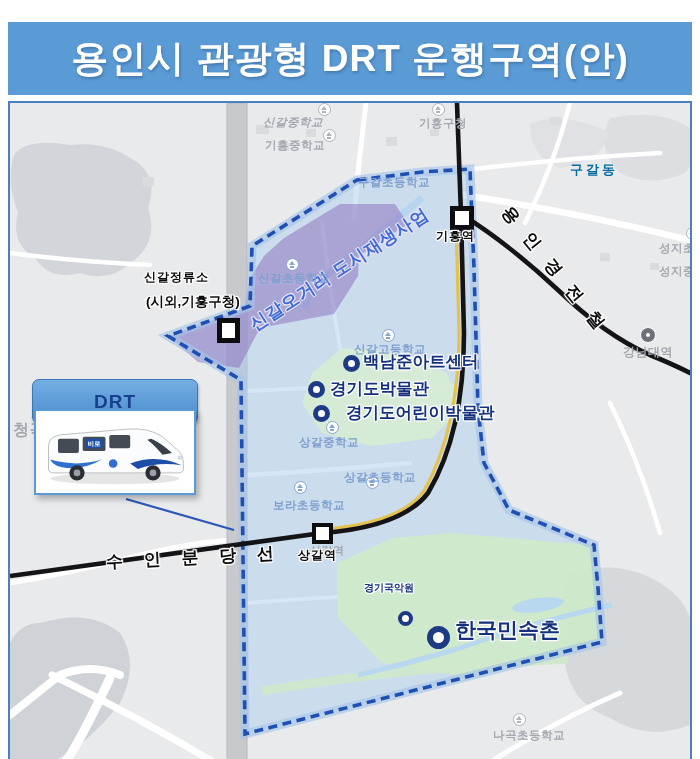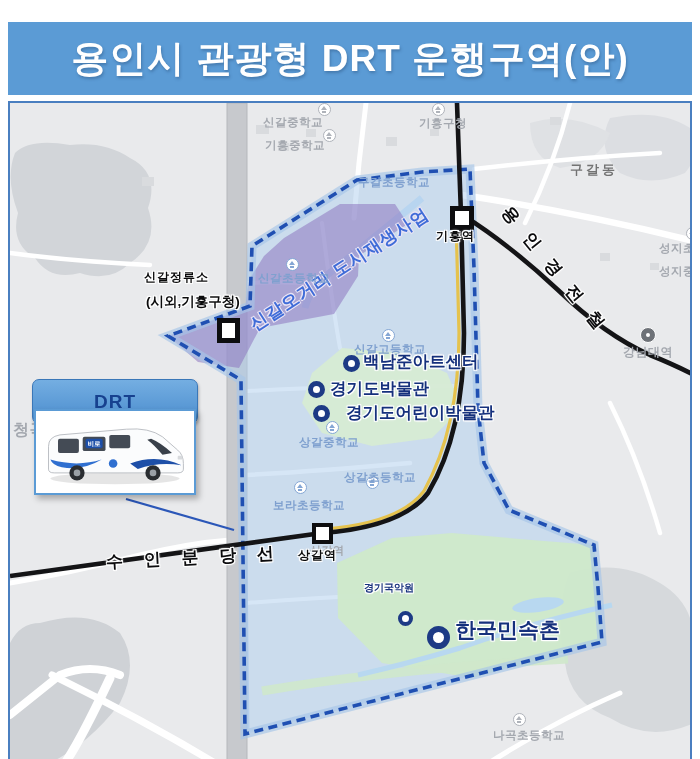--- a/index.html
+++ b/index.html
@@ -12,21 +12,21 @@
                 text-shadow:1px 2px 3px rgba(30,60,100,.35);white-space:nowrap;}
   
   #map{position:absolute;left:8px;top:85px;width:684px;height:672px;box-sizing:border-box;
        border:2px solid #4a7fc0;overflow:hidden;background:#e9eaec;}
   #map svg.base{position:absolute;left:0;top:0;}
   .lbl{position:absolute;font-weight:bold;white-space:nowrap;line-height:1.1;}
   .halo{text-shadow:-1px -1px 0 #fff,1px -1px 0 #fff,-1px 1px 0 #fff,1px 1px 0 #fff,0 0 3px #fff,0 0 3px #fff;}
   .school{font-size:11.5px;letter-spacing:.5px;}
   .school.blue{color:#7fa0cf;}
   .school.gray{color:#a4a8af;}
-  .district{color:#737373;font-size:13px;letter-spacing:3px;}
+  .district{color:#0369a1;font-size:13px;letter-spacing:3px;}
   .station-label{font-size:12px;color:#0b0b0c;font-weight:800;letter-spacing:1px;}
   .poi-label{color:#15307c;font-size:16.5px;font-weight:800;}
   .marker{position:absolute;background:#ffffff;border:5px solid #0d0d0f;box-sizing:border-box;}
   .poi-dot{position:absolute;background:#ffffff;border:5px solid #1d3a85;border-radius:50%;box-sizing:border-box;}
   .sicon{position:absolute;width:13px;height:13px;border-radius:50%;background:#fff;
          border:1.5px solid currentColor;box-sizing:border-box;}
   .sicon.blue{color:#84a6d4;} .sicon.gray{color:#afb3ba;}
   .sicon::after{content:"";position:absolute;left:2px;top:2px;width:0;height:0;
         border-left:3px solid transparent;border-right:3px solid transparent;border-bottom:4px solid currentColor;}
   .sicon::before{content:"";position:absolute;left:3px;bottom:2px;width:4px;height:2px;background:currentColor;}
@@ -122,21 +122,21 @@
       <path d="M454,113 Q500,142 548,187 Q595,232 640,252 Q665,262 684,272" fill="none" stroke="#141416" stroke-width="4.6"></path>
 
       <path d="M116,396 L224,427" fill="none" stroke="#2b57b8" stroke-width="2.2"></path>
     </svg>
 
     <div class="lbl rot" id="redev-label" style="left:222px;top:157px;width:215px;text-align:center;transform:rotate(-33deg);">신갈오거리 도시재생사업</div>
     <div class="lbl rot rail-label halo" style="left:462px;top:158px;width:165px;text-align:center;letter-spacing:6px;transform:rotate(51deg);">용 인 경 전 철</div>
     <div class="lbl rail-label halo" style="left:96px;top:446px;letter-spacing:8px;transform:rotate(-3deg);">수 인 분 당 선</div>
 
     <span class="sicon gray" style="left:308px;top:0px;"></span>
-    <div class="lbl school gray" style="left:253px;top:13px;">신갈중학교</div>
+    <div class="lbl school gray" style="left:253px;top:13px;font-style:italic;">신갈중학교</div>
     <span class="sicon gray" style="left:313px;top:26px;"></span>
     <div class="lbl school gray" style="left:255px;top:36px;">기흥중학교</div>
     <span class="sicon gray" style="left:422px;top:0px;"></span>
     <div class="lbl school gray" style="left:409px;top:14px;">기흥구청</div>
     <div class="lbl district" style="left:560px;top:60px;">구갈동</div>
     <div class="lbl school blue" style="left:348px;top:73px;">구갈초등학교</div>
     <span class="sicon blue" style="left:276px;top:155px;"></span>
     <div class="lbl school blue" style="left:248px;top:169px;">신갈초등학교</div>
     <span class="sicon blue" style="left:372px;top:226px;"></span>
     <div class="lbl school blue" style="left:344px;top:240px;">신갈고등학교</div>

